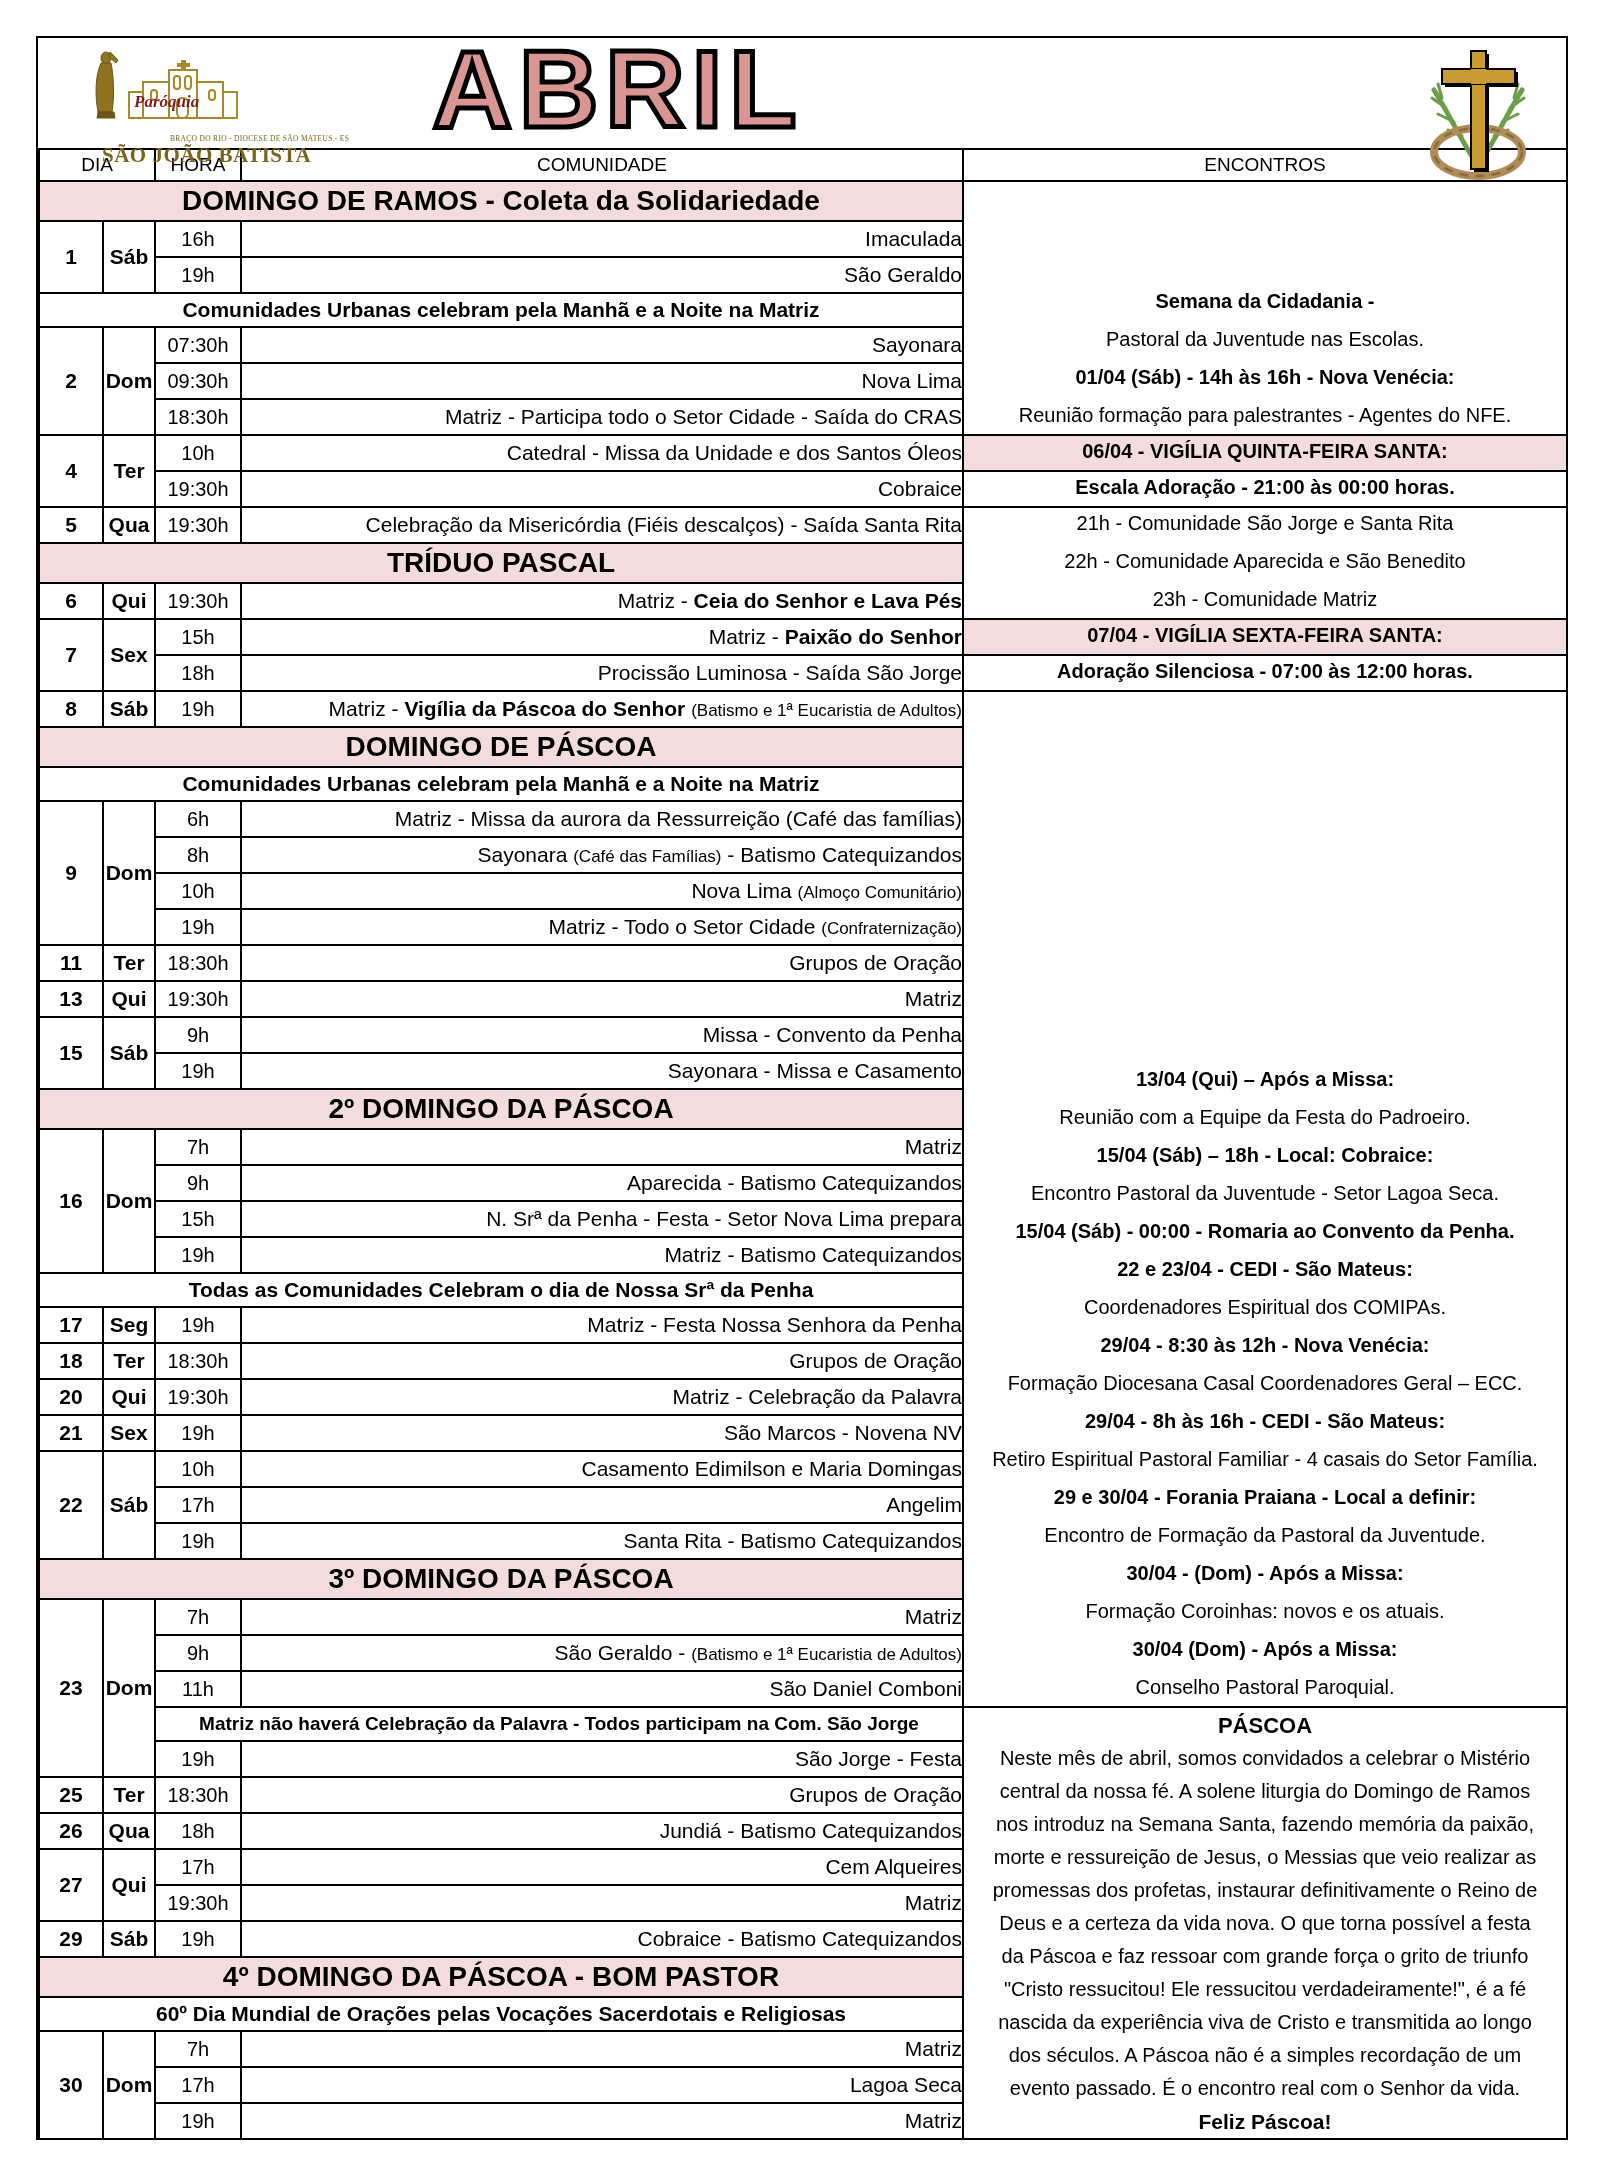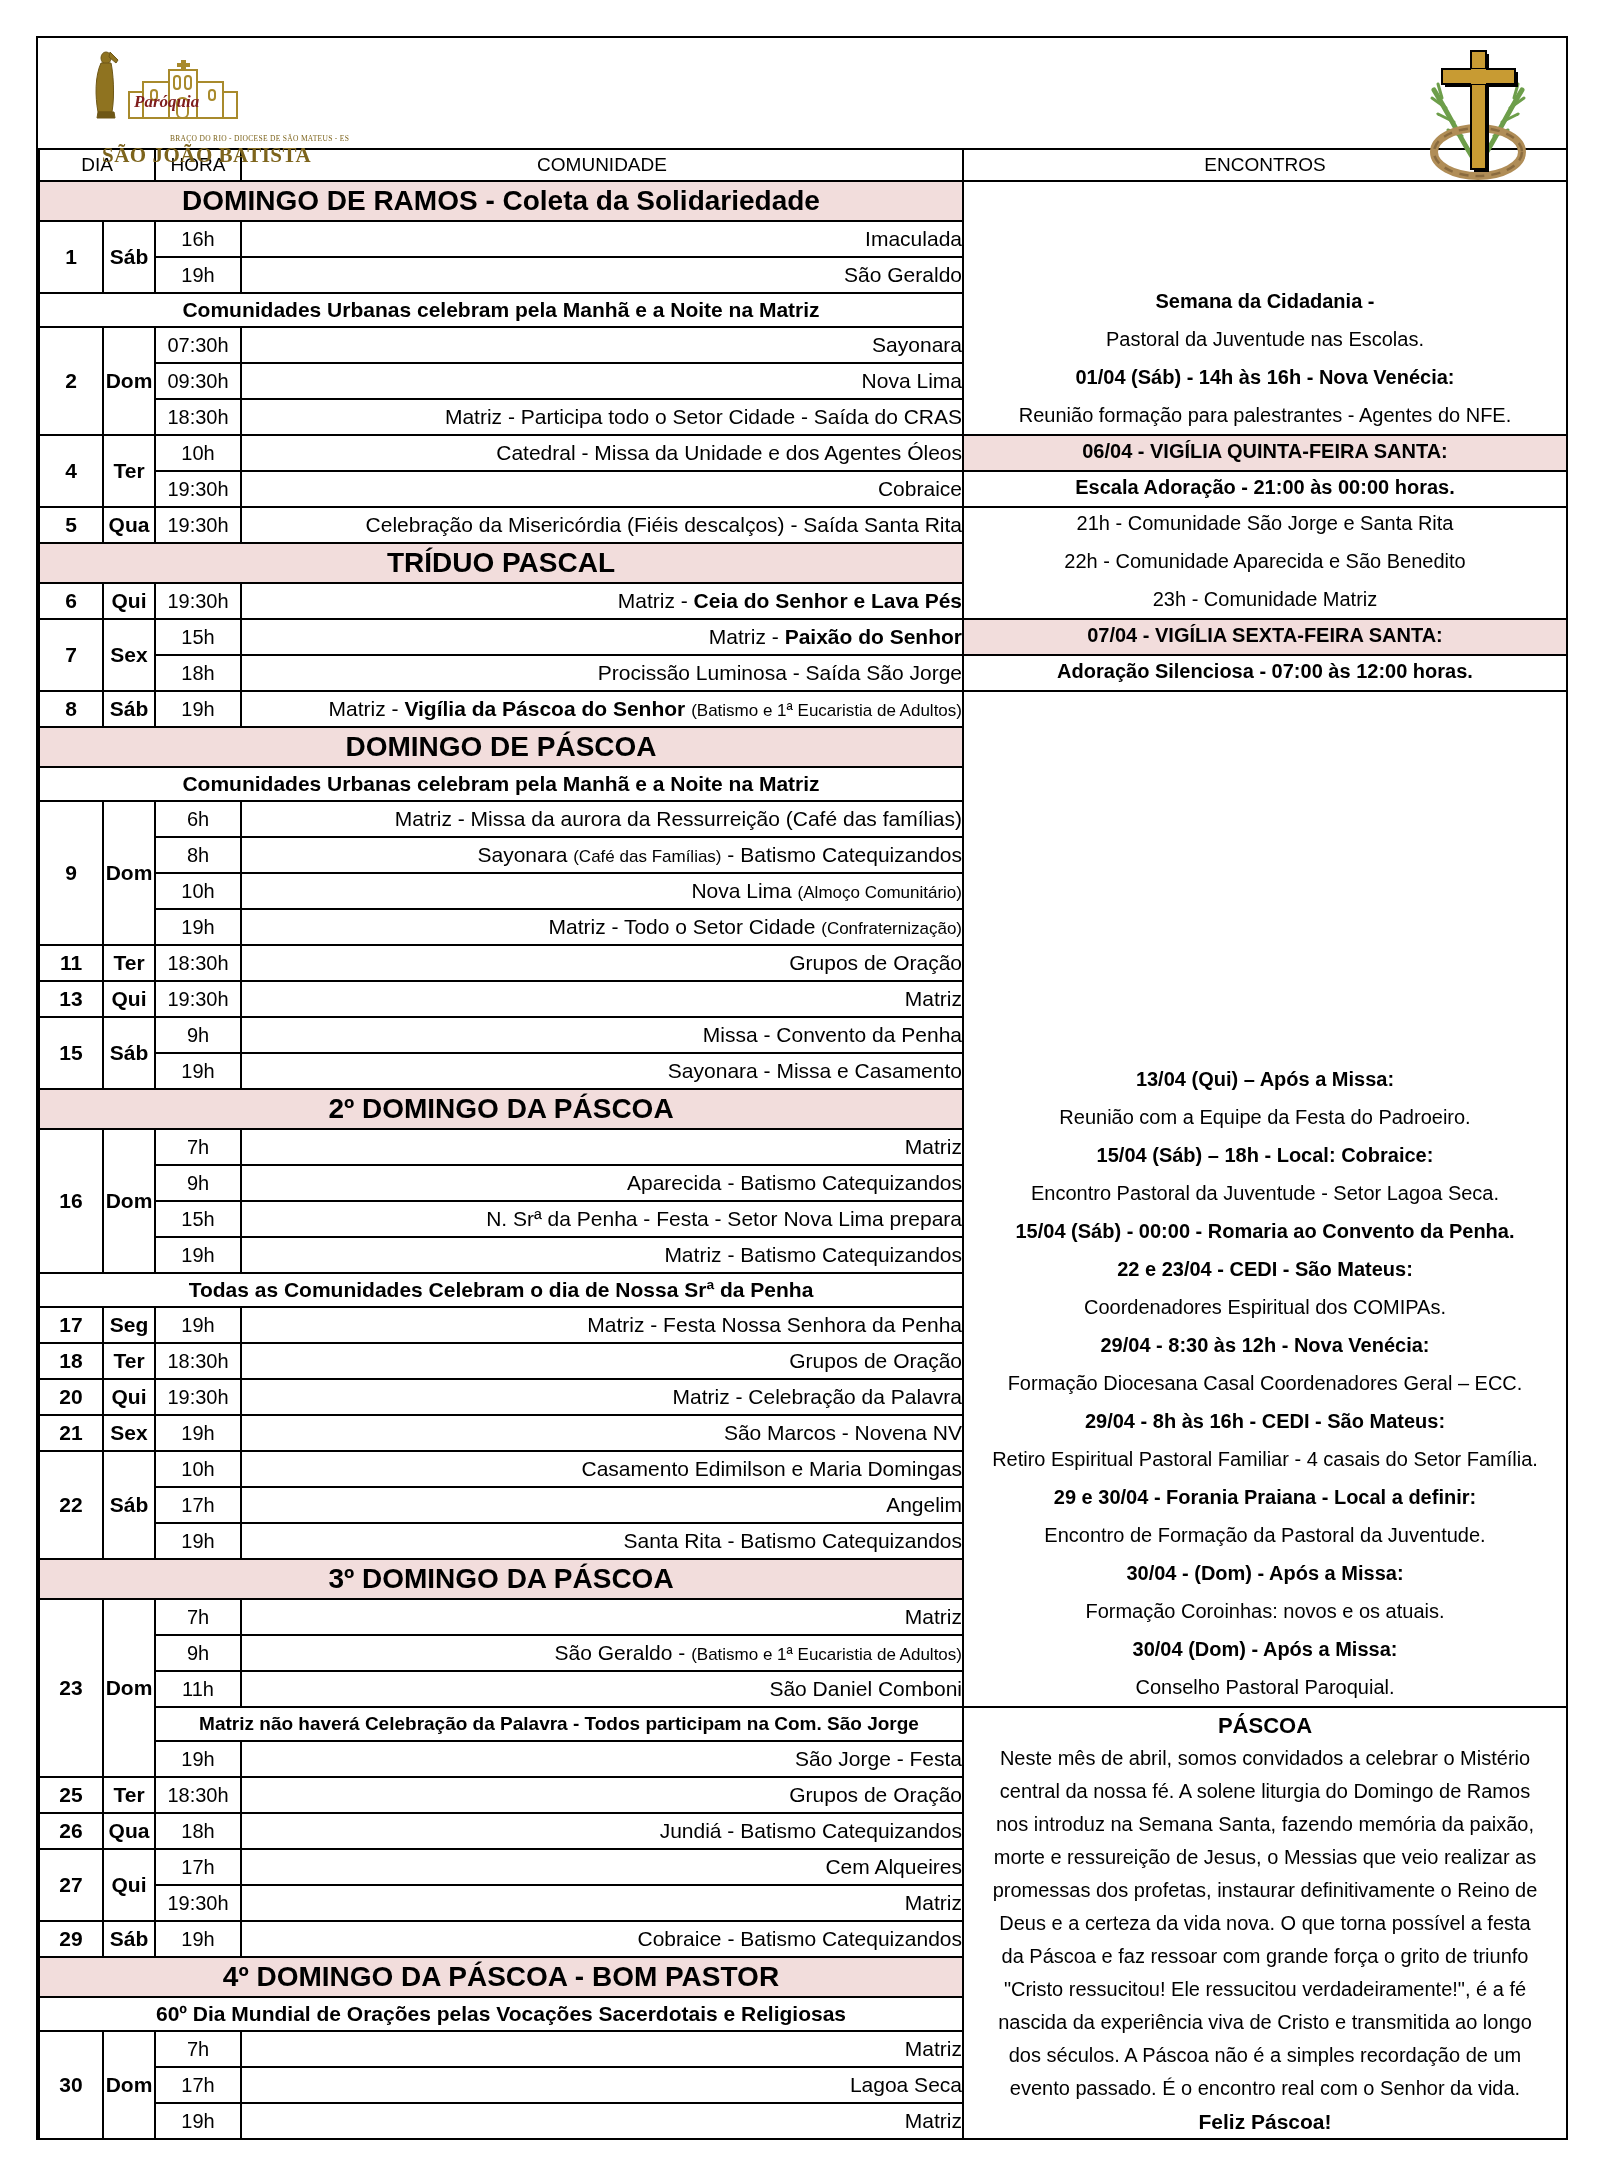--- a/index.html
+++ b/index.html
@@ -76,20 +76,21 @@
           <rect x="109" y="50" width="11" height="20" rx="5"></rect>
           <rect x="83" y="42" width="6" height="10" rx="3"></rect>
           <rect x="141" y="42" width="6" height="10" rx="3"></rect>
         </g>
       </svg>
       <div class="logo-paroquia">Paróquia</div>
       <div class="logo-name">SÃO JOÃO BATISTA</div>
       <div class="logo-sub">BRAÇO DO RIO - DIOCESE DE SÃO MATEUS - ES</div>
     </div>
 
+    <div class="title">ABRIL</div>
 
     <svg class="crosslogo" width="124" height="142" viewBox="0 0 124 142">
 
       <g stroke="#6d9e4a" stroke-width="5" fill="none" stroke-linecap="round">
         <path d="M62,120 C46,96 34,70 18,44"></path>
         <path d="M62,120 C78,96 90,70 106,44"></path>
       </g>
       <g stroke="#6d9e4a" stroke-width="3" fill="none" stroke-linecap="round">
         <path d="M30,62 L16,52"></path>
           <path d="M38,76 L22,68"></path>
@@ -168,21 +169,21 @@
           <td class="com"><span class="">Nova Lima</span></td>
         </tr>
         <tr style="height: 36px;">
           <td class="hora">18:30h</td>
           <td class="com"><span class="">Matriz - Participa todo o Setor Cidade - Saída do CRAS</span></td>
         </tr>
         <tr style="height: 36px;">
           <td class="daynum" rowspan="2">4</td>
           <td class="wd" rowspan="2">Ter</td>
           <td class="hora">10h</td>
-          <td class="com"><span class="">Catedral - Missa da Unidade e dos Agentes Óleos</span></td>
+          <td class="com"><span class="">Catedral - Missa da Unidade e dos Santos Óleos</span></td>
           <td class="enc pink" rowspan="1">
             <div class="enc-inner">
               <div class="enc-block">
                 <div class="enc-line enc-title">06/04 - VIGÍLIA QUINTA-FEIRA SANTA:</div>
               </div>
             </div>
           </td>
         </tr>
         <tr style="height: 36px;">
           <td class="hora">19:30h</td>

